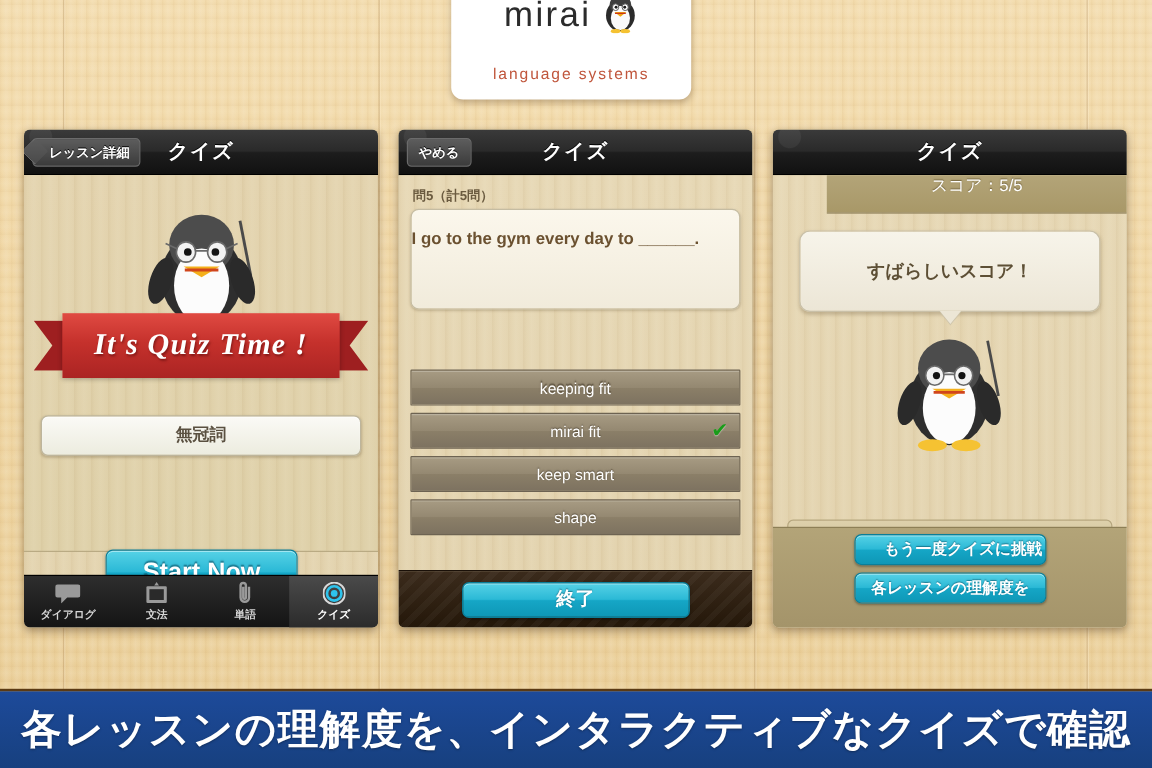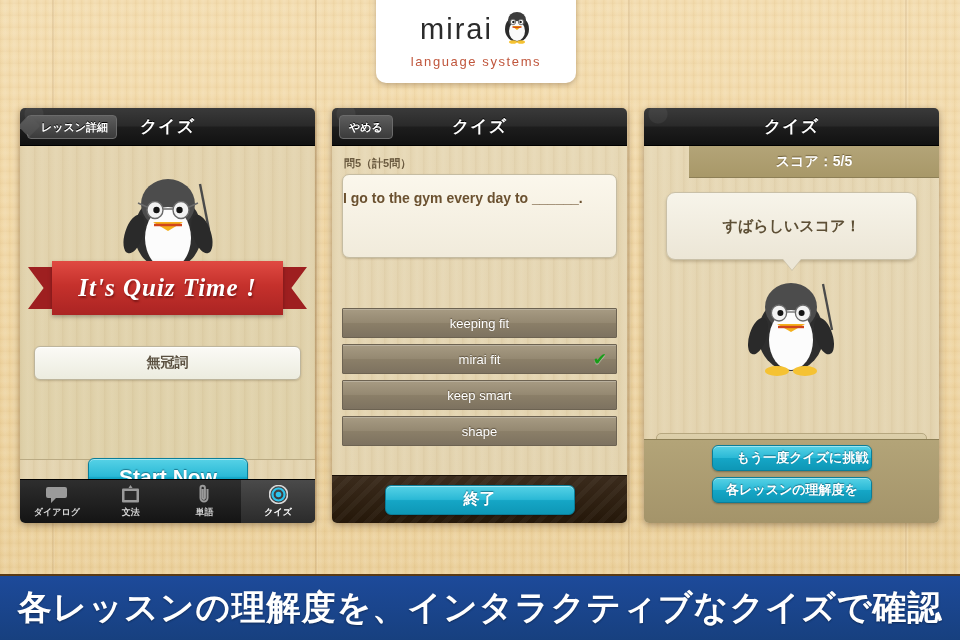--- a/index.html
+++ b/index.html
@@ -19,21 +19,21 @@
   
   #logo {
     position:absolute; left:376px; top:-22px; width:200px; height:105px;
     background:#fff; border-radius:10px;
     box-shadow:0 2px 5px rgba(80,50,20,0.30);
     display:flex; flex-direction:column; align-items:center; justify-content:flex-end;
     padding-bottom:14px;
   }
   #logo .lrow { display:flex; align-items:center; gap:9px; }
   #logo .lname { font-size:29px; color:#2b2b2b; letter-spacing:2px; font-weight:400; }
-  #logo .lsub { font-size:13px; color:#c0563c; letter-spacing:1.6px; margin-top:6px; }
+  #logo .lsub { font-size:13px; color:#c0563c; letter-spacing:1.6px; margin-top:21px; }
 
   
   .screen {
     position:absolute; width:295px; height:415px; top:108px;
     border-radius:5px; overflow:hidden;
     box-shadow:0 2px 7px rgba(70,45,15,0.45);
     background:#cfc3a0;
   }
   #screen1 { left:20px; }
   #screen2 { left:332px; }
@@ -159,22 +159,22 @@
     border-top:1px solid #1a1008;
     display:flex; align-items:center; justify-content:center;
   }
   #finishbtn { width:190px; height:30px; font-size:16px; }
 
   
   .scorebar {
     position:absolute; left:0; right:0; top:0; height:32px;
     background:linear-gradient(180deg,#b3a478,#a89868);
     border-bottom:1px solid #8d7f56;
-    display:flex; align-items:center; justify-content:center;
-    color:#fff; font-size:14px; font-weight:bold; text-shadow:0 -1px 1px rgba(70,55,20,0.6);margin-left:45px;
+    display:flex; justify-content:center;
+    color:#fff; font-size:14px; font-weight:normal; text-shadow:0 -1px 1px rgba(70,55,20,0.6);margin-left:45px;
   }
   .bubble {
     position:absolute; left:22px; right:22px; top:46px; height:68px;
     background:linear-gradient(180deg,#f7f4ea,#ece6d6);
     border:1px solid #c9c0a8; border-radius:9px;
     box-shadow:0 2px 3px rgba(90,70,40,0.25);
     display:flex; align-items:center; justify-content:center;
     font-size:15px; font-weight:bold; color:#5d4f35;
   }
   .bubble::after {

